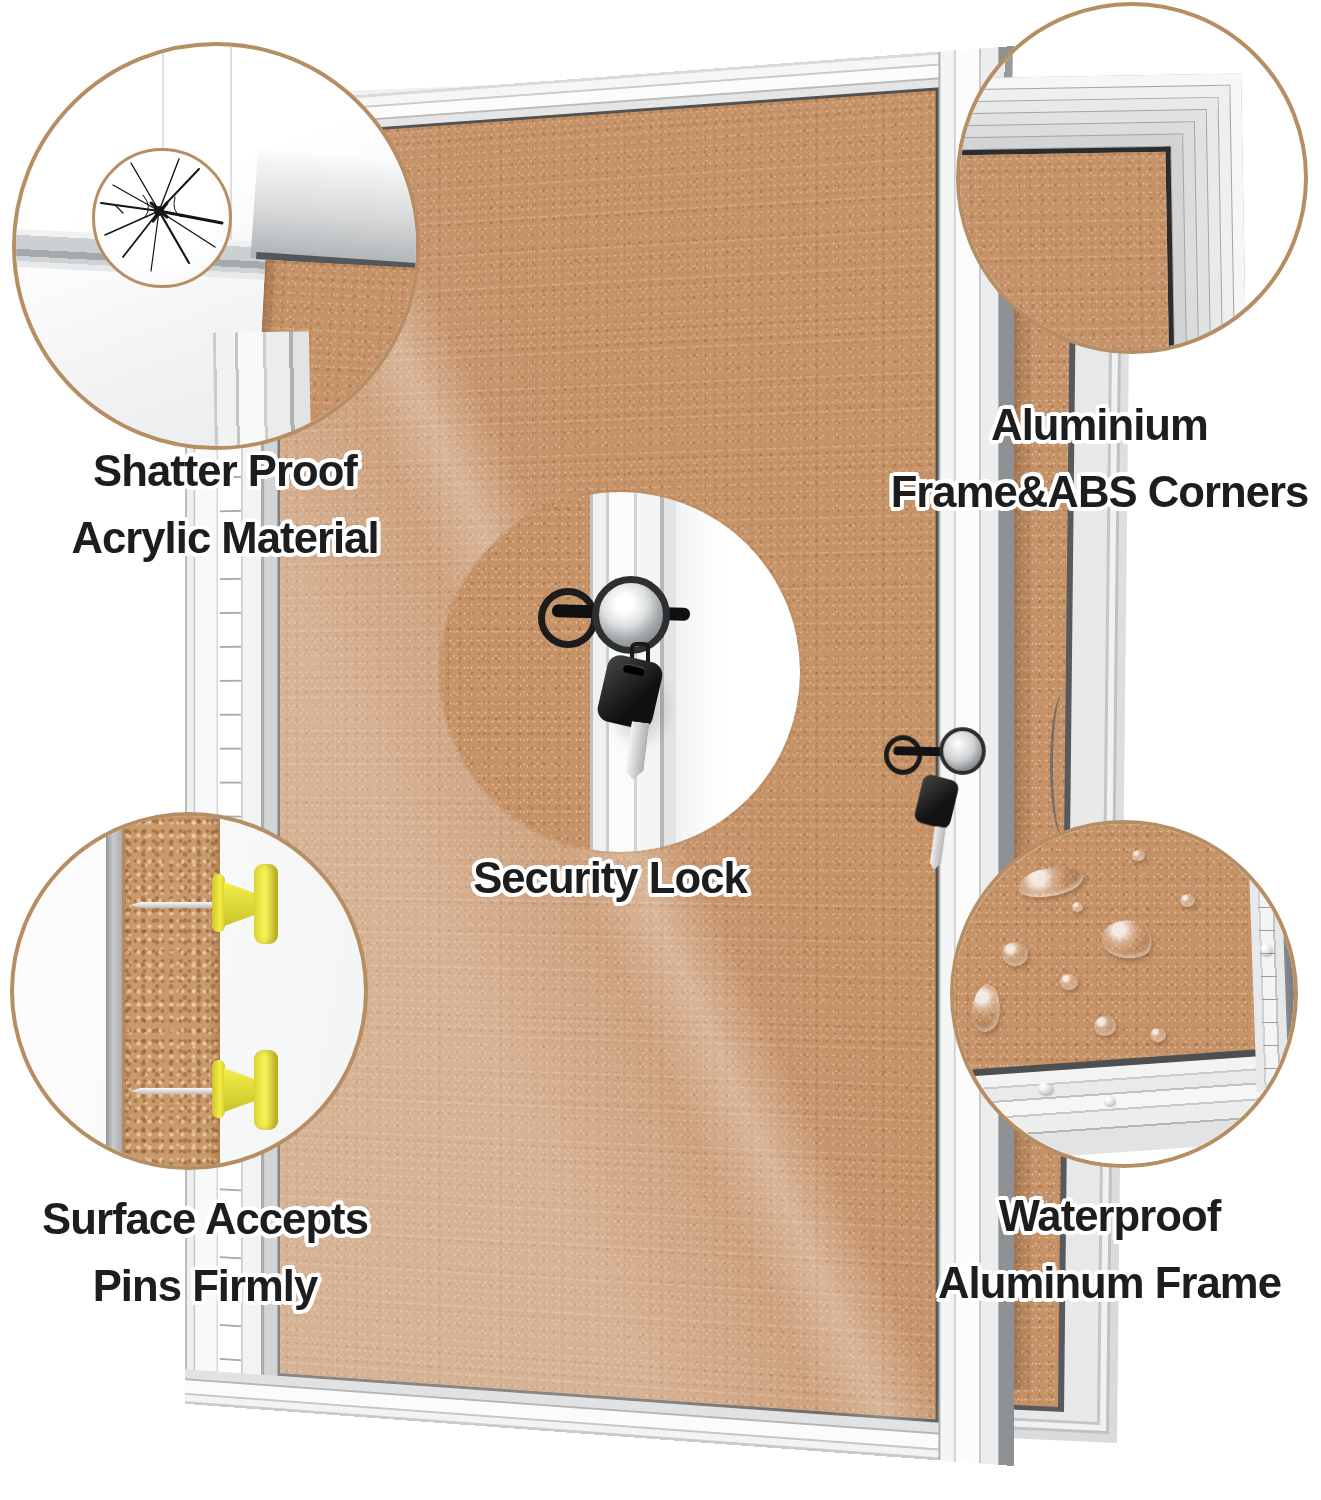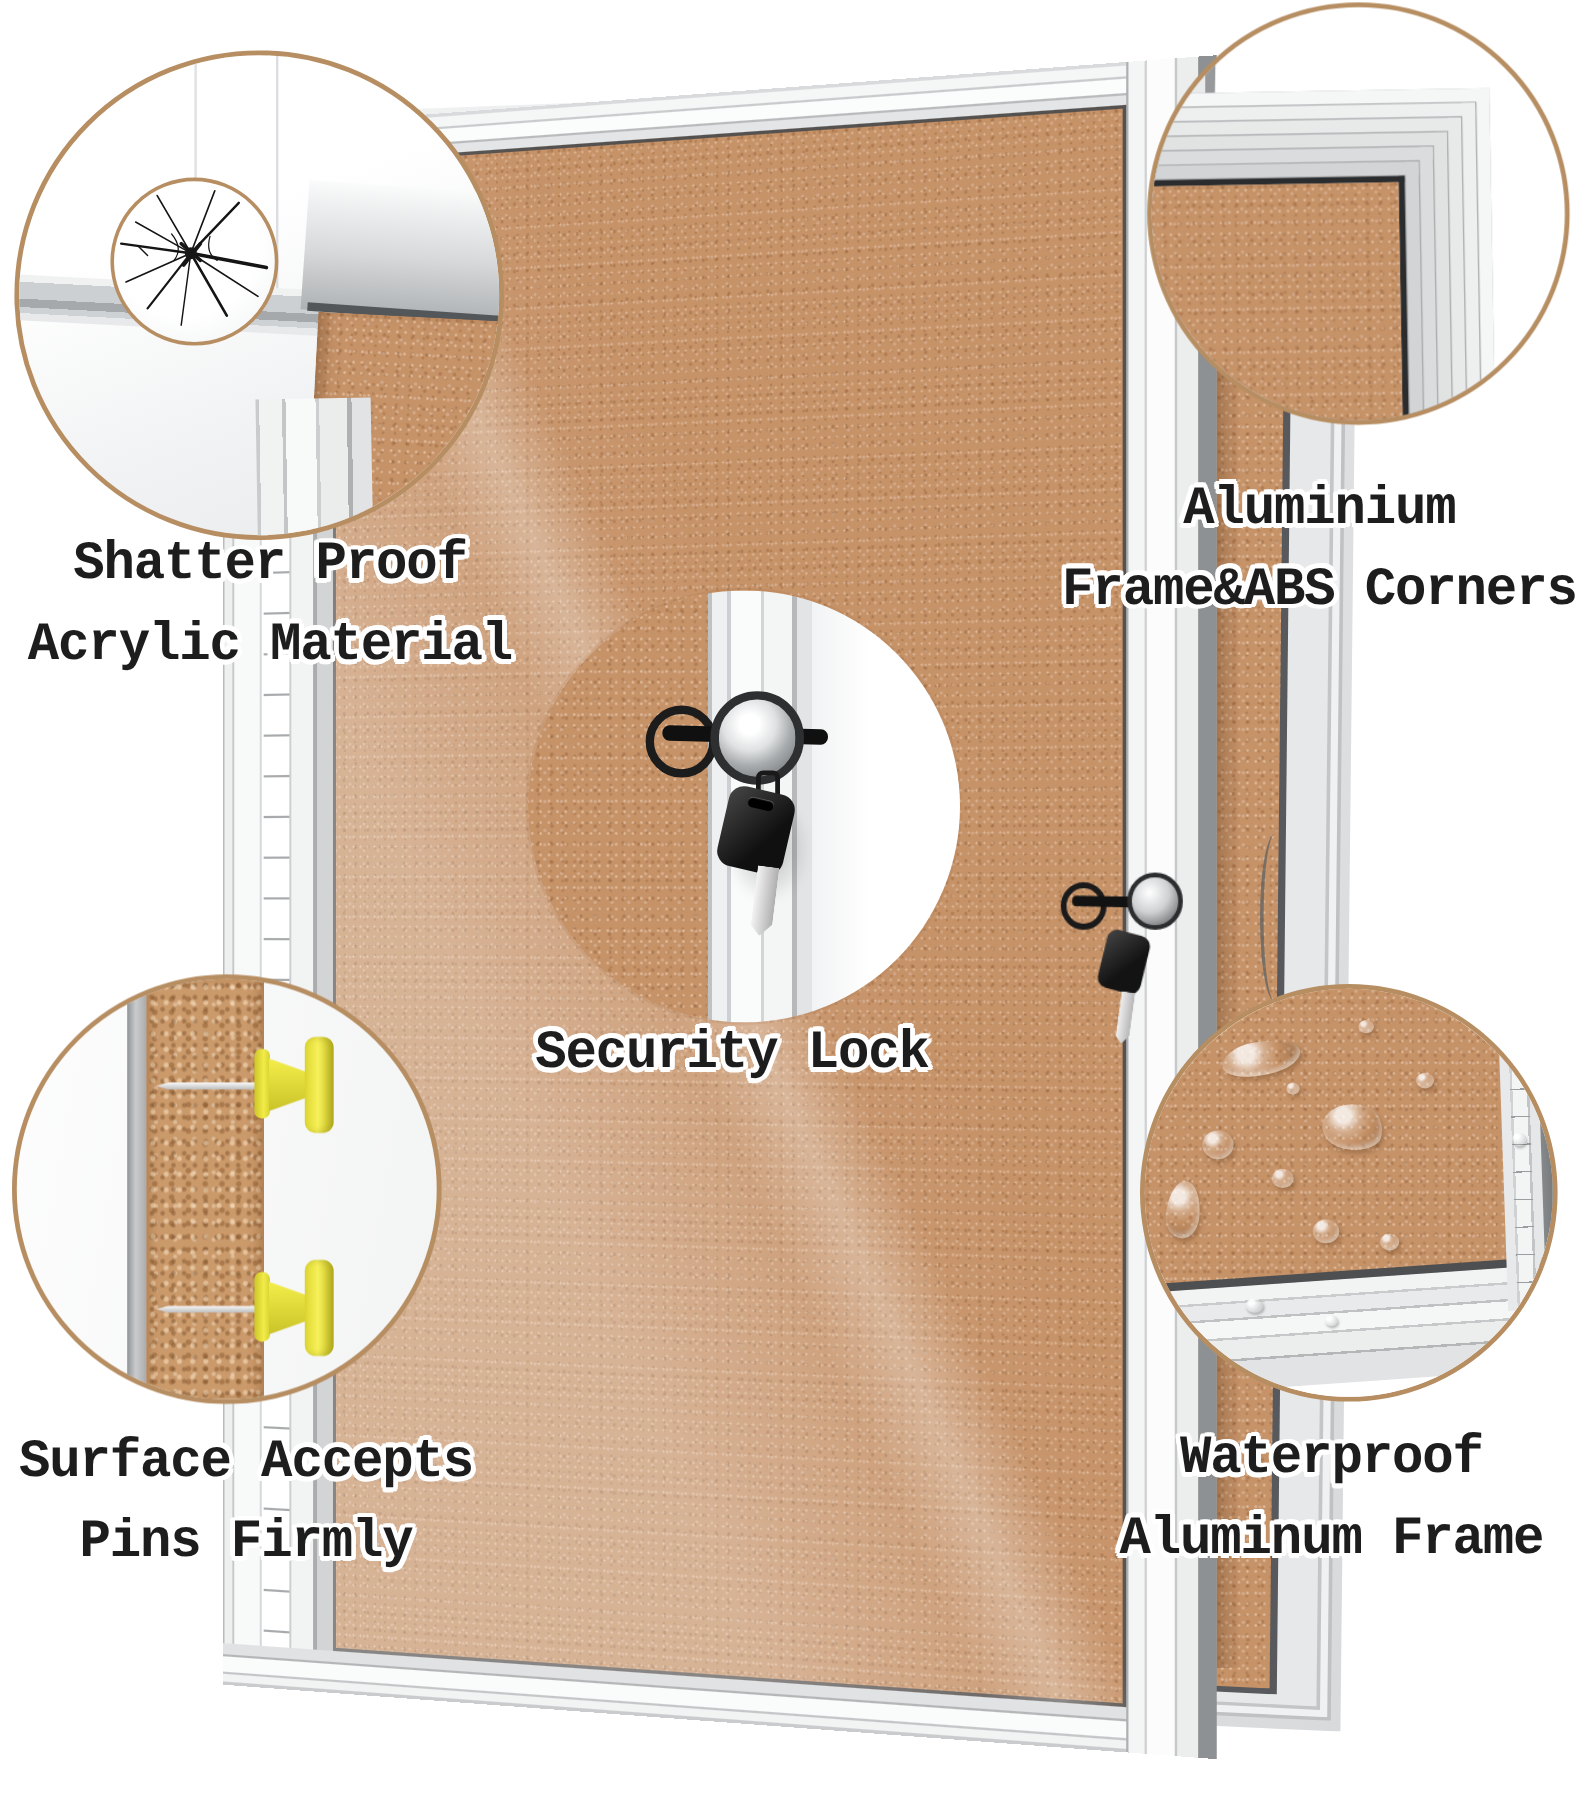--- a/index.html
+++ b/index.html
@@ -1,17 +1,17 @@
 <!DOCTYPE html>
 <html><head>
 <meta charset="utf-8">
 <style>
   html,body{margin:0;padding:0;background:#fff;}
   #stage{position:relative;width:1321px;height:1500px;background:#fff;overflow:hidden;
-         font-family:Liberation Mono, monospace;}
+         font-family:Liberation Sans, sans-serif;}
   .abs{position:absolute;}
 
   
   .cork{
     background-color:#c69268;
     background-image:
       radial-gradient(circle, rgba(255,239,220,0.40) 0 0.8px, rgba(0,0,0,0) 1.4px),
       radial-gradient(circle, rgba(143,92,48,0.35) 0 0.9px, rgba(0,0,0,0) 1.5px),
       radial-gradient(circle, rgba(255,255,255,0.22) 0 1px, rgba(0,0,0,0) 1.8px),
       radial-gradient(circle, rgba(120,70,32,0.28) 0 1.1px, rgba(0,0,0,0) 1.9px);

